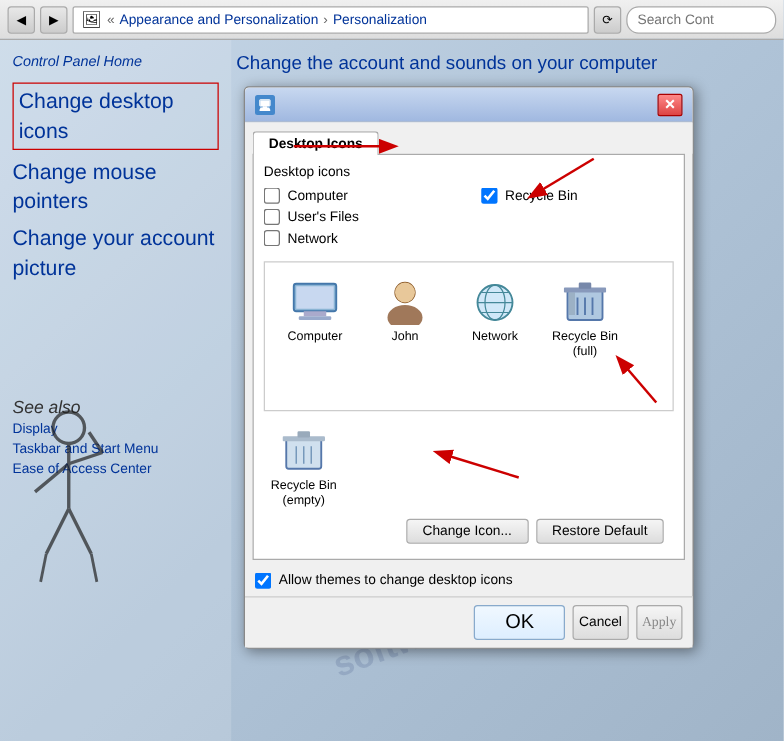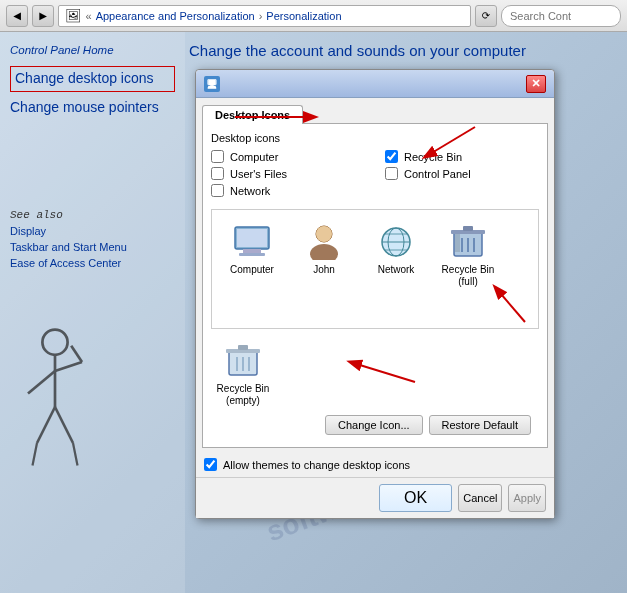--- a/index.html
+++ b/index.html
@@ -67,42 +67,41 @@
       width: 185px;
       padding: 12px 10px;
       background: rgba(255,255,255,0.15);
       position: relative;
     }
     .sidebar-link {
       display: block;
       color: #003399;
       text-decoration: none;
       margin-bottom: 6px;
-      font-size: 14px;
+      font-size: 17px;
       cursor: pointer;
       line-height: 1.4;
     }
     .sidebar-link.active {
       border: 1px solid #cc0000;
       padding: 2px 4px;
       color: #003399;
     }
     .sidebar-home {
       color: #003399;
       font-size: 11.5px;
       margin-bottom: 10px;
       display: block;
       font-style: italic;
     }
     .see-also {
       margin-top: 60px;
       color: #333;
-      font-size: 11px;
+      font-size: 14px;
       font-style: italic;
-      font-family: Liberation Mono, monospace;
     }
     .see-also-item {
       display: block;
       color: #003399;
       text-decoration: none;
       margin-top: 4px;
       font-size: 11px;
     }
 
     
@@ -287,21 +286,20 @@
       padding: 3px 12px;
       background: linear-gradient(to bottom, #f5f5f5, #ddd);
       border: 1px solid #aaa;
       border-radius: 3px;
       font-size: 11px;
       cursor: pointer;
     }
 
     .allow-themes-row {
       display: flex;
-      align-items: center;
       gap: 6px;
       padding: 4px 8px 6px;
       font-size: 11px;
     }
 
     .dialog-footer {
       border-top: 1px solid #ccc;
       padding: 6px 8px;
       display: flex;
       justify-content: flex-end;
@@ -319,20 +317,21 @@
     .cancel-btn, .apply-btn {
       padding: 4px 4px;
       background: linear-gradient(to bottom, #f5f5f5, #ddd);
       border: 1px solid #aaa;
       border-radius: 3px;
       font-size: 11px;
       cursor: pointer;
     }
     .apply-btn {
       color: #888;
+      font-family: Liberation Serif, serif;
     }
   </style>
 </head>
 <body>
 
 <div class="address-bar">
   <div class="nav-btn">◀</div>
   <div class="nav-btn">▶</div>
   <div class="breadcrumb-bar">
     <span style="font-size:13px;">🖼</span>
@@ -345,20 +344,21 @@
   <input class="search-box" placeholder="Search Cont" style="">
 </div>
 
 <div class="main-area">
 
   <div class="sidebar">
     <a class="sidebar-home">Control Panel Home</a>
 
     <a class="sidebar-link active">Change desktop icons</a>
     <a class="sidebar-link">Change mouse pointers</a>
+    <a class="sidebar-link">Change your account picture</a>
 
     <svg class="stickman" viewBox="0 0 100 160" xmlns="http://www.w3.org/2000/svg">
       <circle cx="50" cy="18" r="14" fill="none" stroke="#222" stroke-width="3"></circle>
       <line x1="50" y1="32" x2="50" y2="90" stroke="#222" stroke-width="3"></line>
       <line x1="50" y1="50" x2="20" y2="75" stroke="#222" stroke-width="3"></line>
       <line x1="50" y1="50" x2="80" y2="40" stroke="#222" stroke-width="3"></line>
       <line x1="50" y1="90" x2="30" y2="130" stroke="#222" stroke-width="3"></line>
       <line x1="50" y1="90" x2="70" y2="130" stroke="#222" stroke-width="3"></line>
       <line x1="30" y1="130" x2="25" y2="155" stroke="#222" stroke-width="2.5"></line>
       <line x1="70" y1="130" x2="75" y2="155" stroke="#222" stroke-width="2.5"></line>
@@ -407,24 +407,20 @@
             </div>
             <div class="checkbox-row">
               <input type="checkbox" style="">
               <label>Network</label>
             </div>
           </div>
           <div style="flex:1;">
             <div class="checkbox-row">
               <input type="checkbox" checked="" style="">
               <label>Recycle Bin</label>
-            </div>
-            <div class="checkbox-row">
-              <input type="checkbox" style="">
-              <label>Control Panel</label>
             </div>
           </div>
         </div>
 
         <div class="icons-grid">
           <div class="icon-item">
             <div class="icon-visual">
               <svg width="38" height="35" viewBox="0 0 38 35">
                   <rect x="2" y="2" width="34" height="22" rx="2" fill="#8ab4d4" stroke="#4477aa" stroke-width="1.5"></rect>
                   <rect x="10" y="24" width="18" height="4" fill="#aac"></rect>

